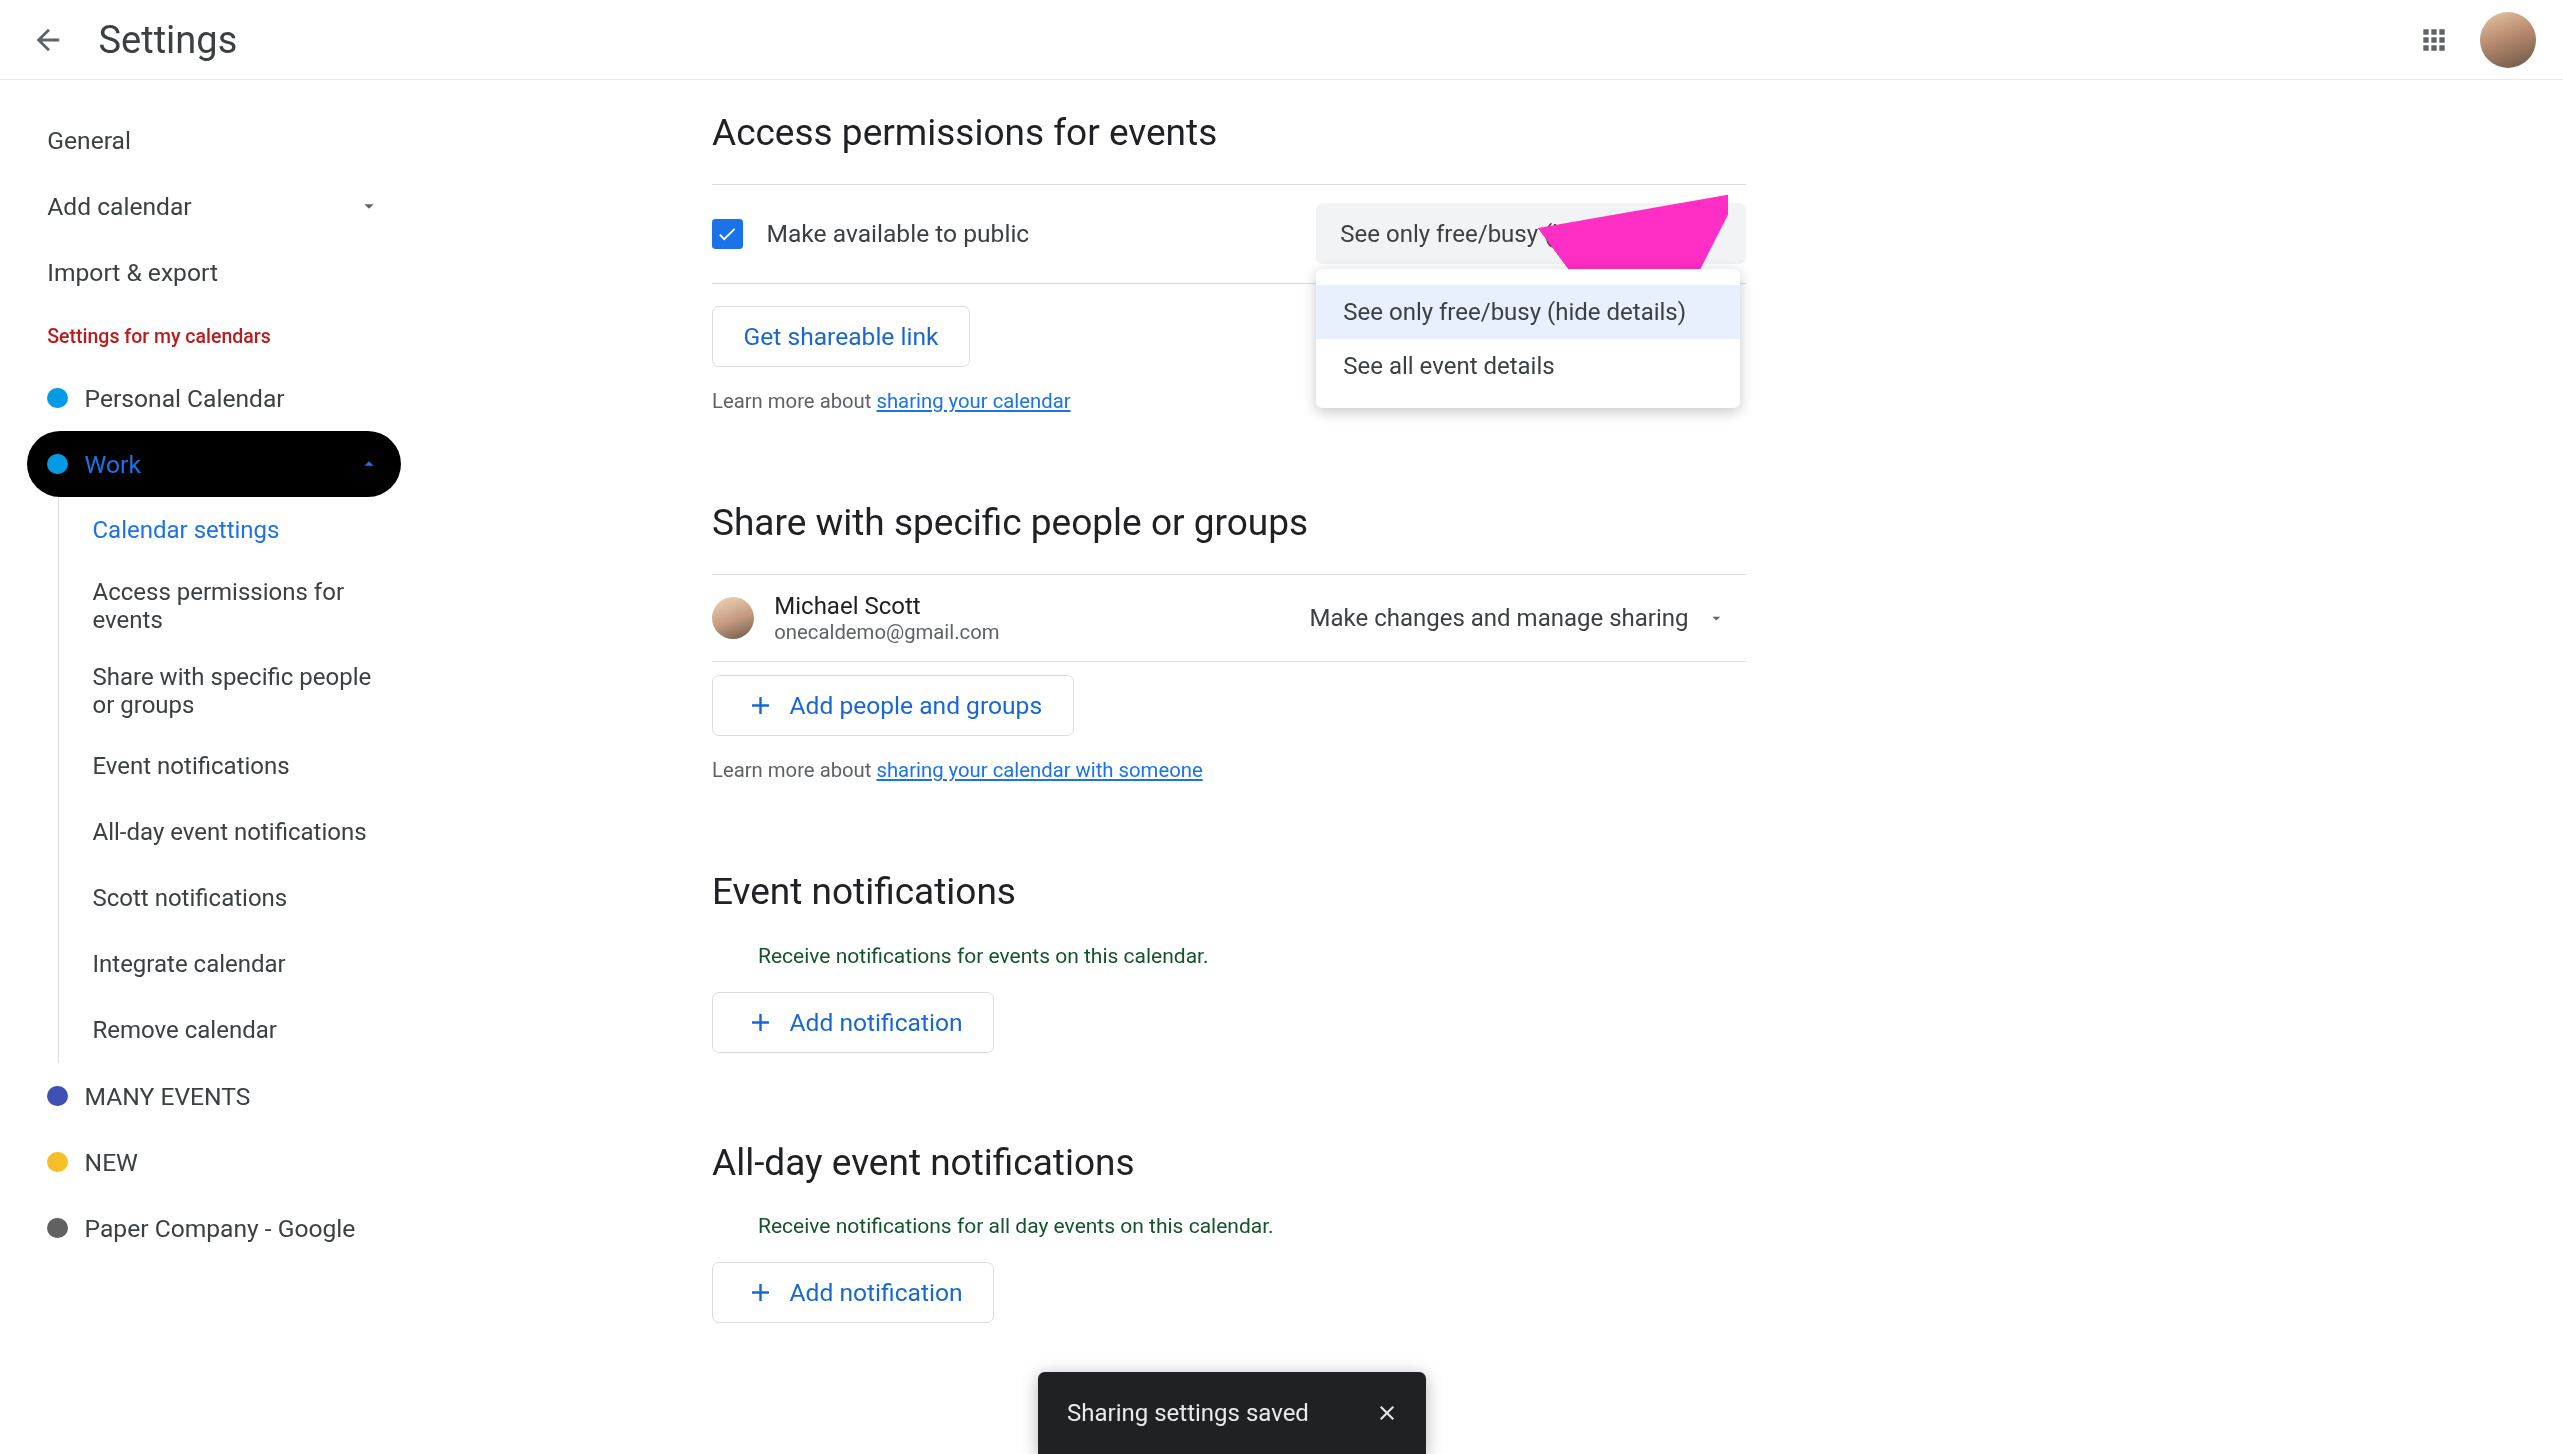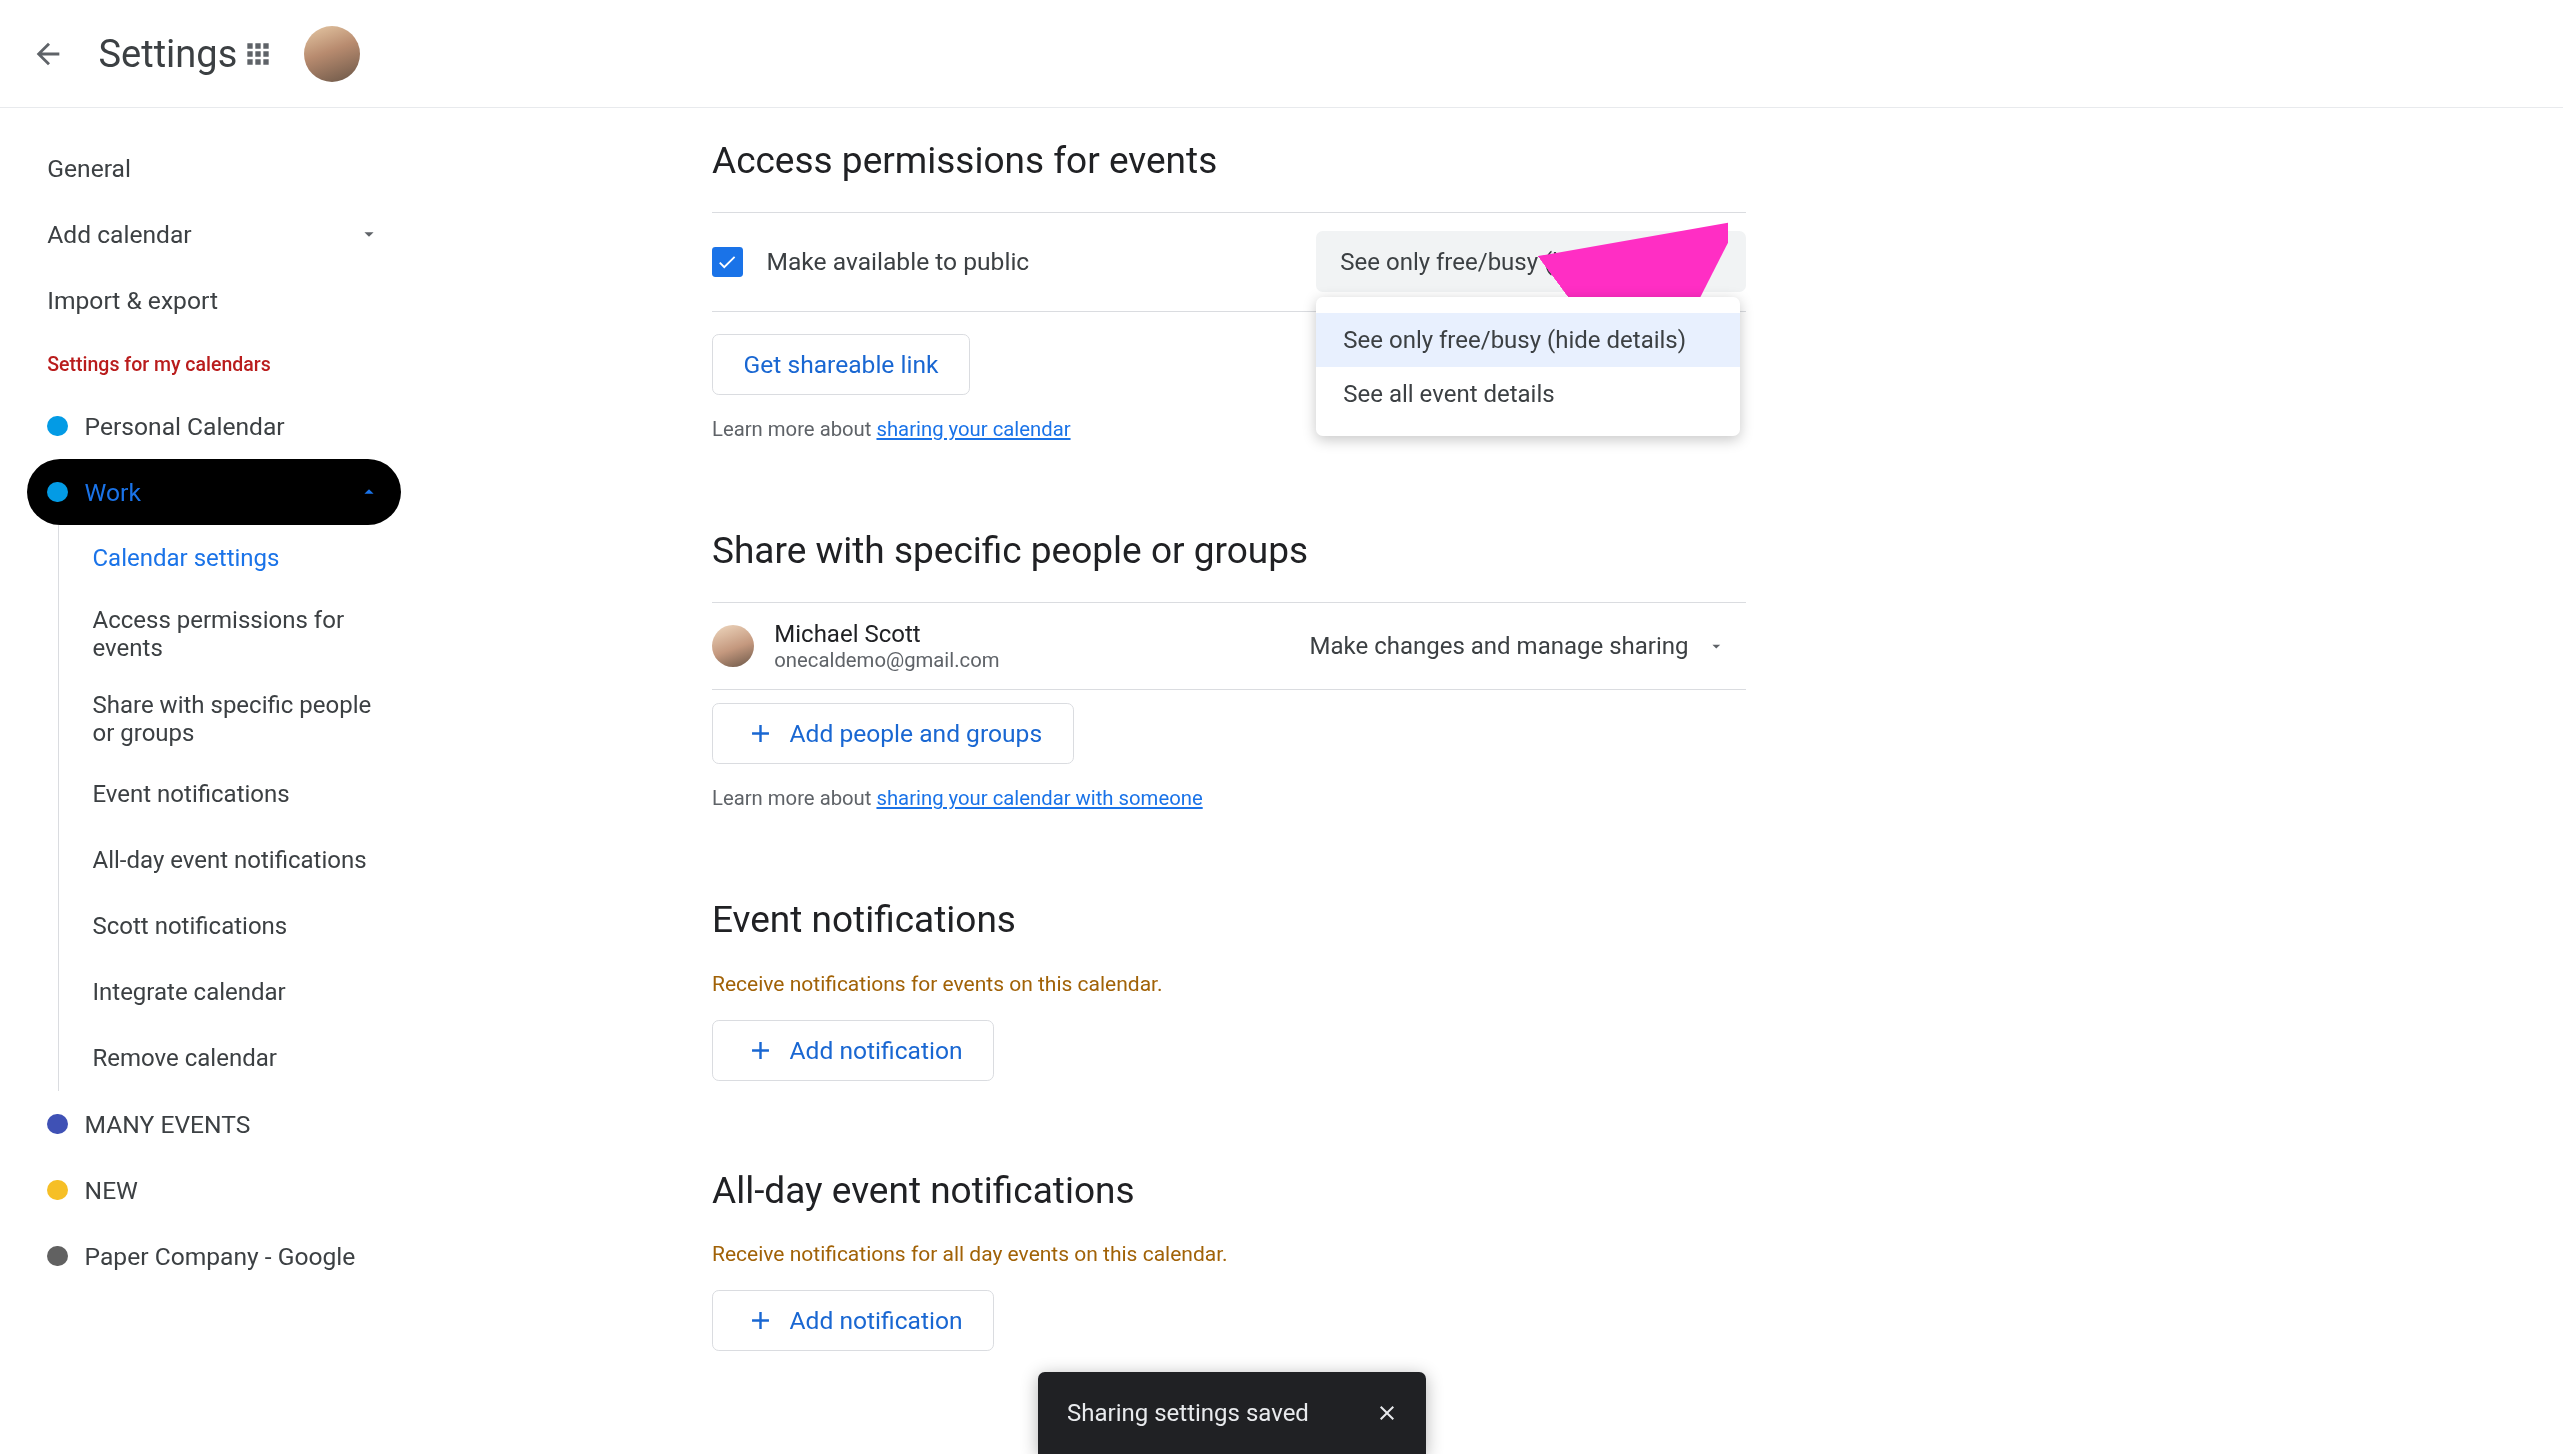--- a/index.html
+++ b/index.html
@@ -5,25 +5,26 @@
   * { box-sizing: border-box; margin: 0; padding: 0; }
   body {
     font-family: "Google Sans", Roboto, Arial, sans-serif;
     color: #3c4043;
     background: #fff;
     width: 2563px;
     height: 1454px;
     overflow: hidden;
   }
   .header {
-    height: 108px;
+    height: 80px;
     display: flex;
     align-items: center;
     padding: 0 27px;
     border-bottom: 0.8px solid #e8eaed;
+    justify-content: space-between;
   }
   .header-left { display: flex; align-items: center; gap: 30.5px; }
   .back-btn {
     width: 41px; height: 41px; display:flex; align-items:center; justify-content:center;
     border-radius: 50%; cursor: pointer;
   }
   .app-title { font-size: 38px; font-weight: 400; color: #3c4043; }
   .header-right { display: flex; align-items: center; gap: 25.4px; }
   .apps-icon {
     width: 41px; height: 41px; display:flex; align-items:center; justify-content:center;
@@ -127,21 +128,21 @@
     background: linear-gradient(160deg,#efd8bf 0%, #c4987e 55%, #6a5647 100%);
   }
   .person-name { font-size: 24px; color:#202124; }
   .person-email { font-size: 20.3px; color:#5f6368; }
   .perm-dd {
     display:flex; align-items:center; gap: 18.6px;
     font-size: 24px; color:#3c4043; padding: 15.3px 20.3px;
     border-radius: 5.1px; cursor:pointer;
   }
 
-  .desc { font-size: 21px; color:#a16207; margin-top: 8.5px; margin-bottom: 24px; }
+  .desc { font-size: 21px; color:#14532d; margin-top: 8.5px; margin-bottom: 24px; margin-left: 46px; }
 
   .arrow-overlay {
     position:absolute; left: 720px; top: 85px;
     pointer-events:none;
   }
 
   .toast {
     position: fixed;
     left: 1038px; bottom: 0;
     display:flex; align-items:center; justify-content:space-between;

